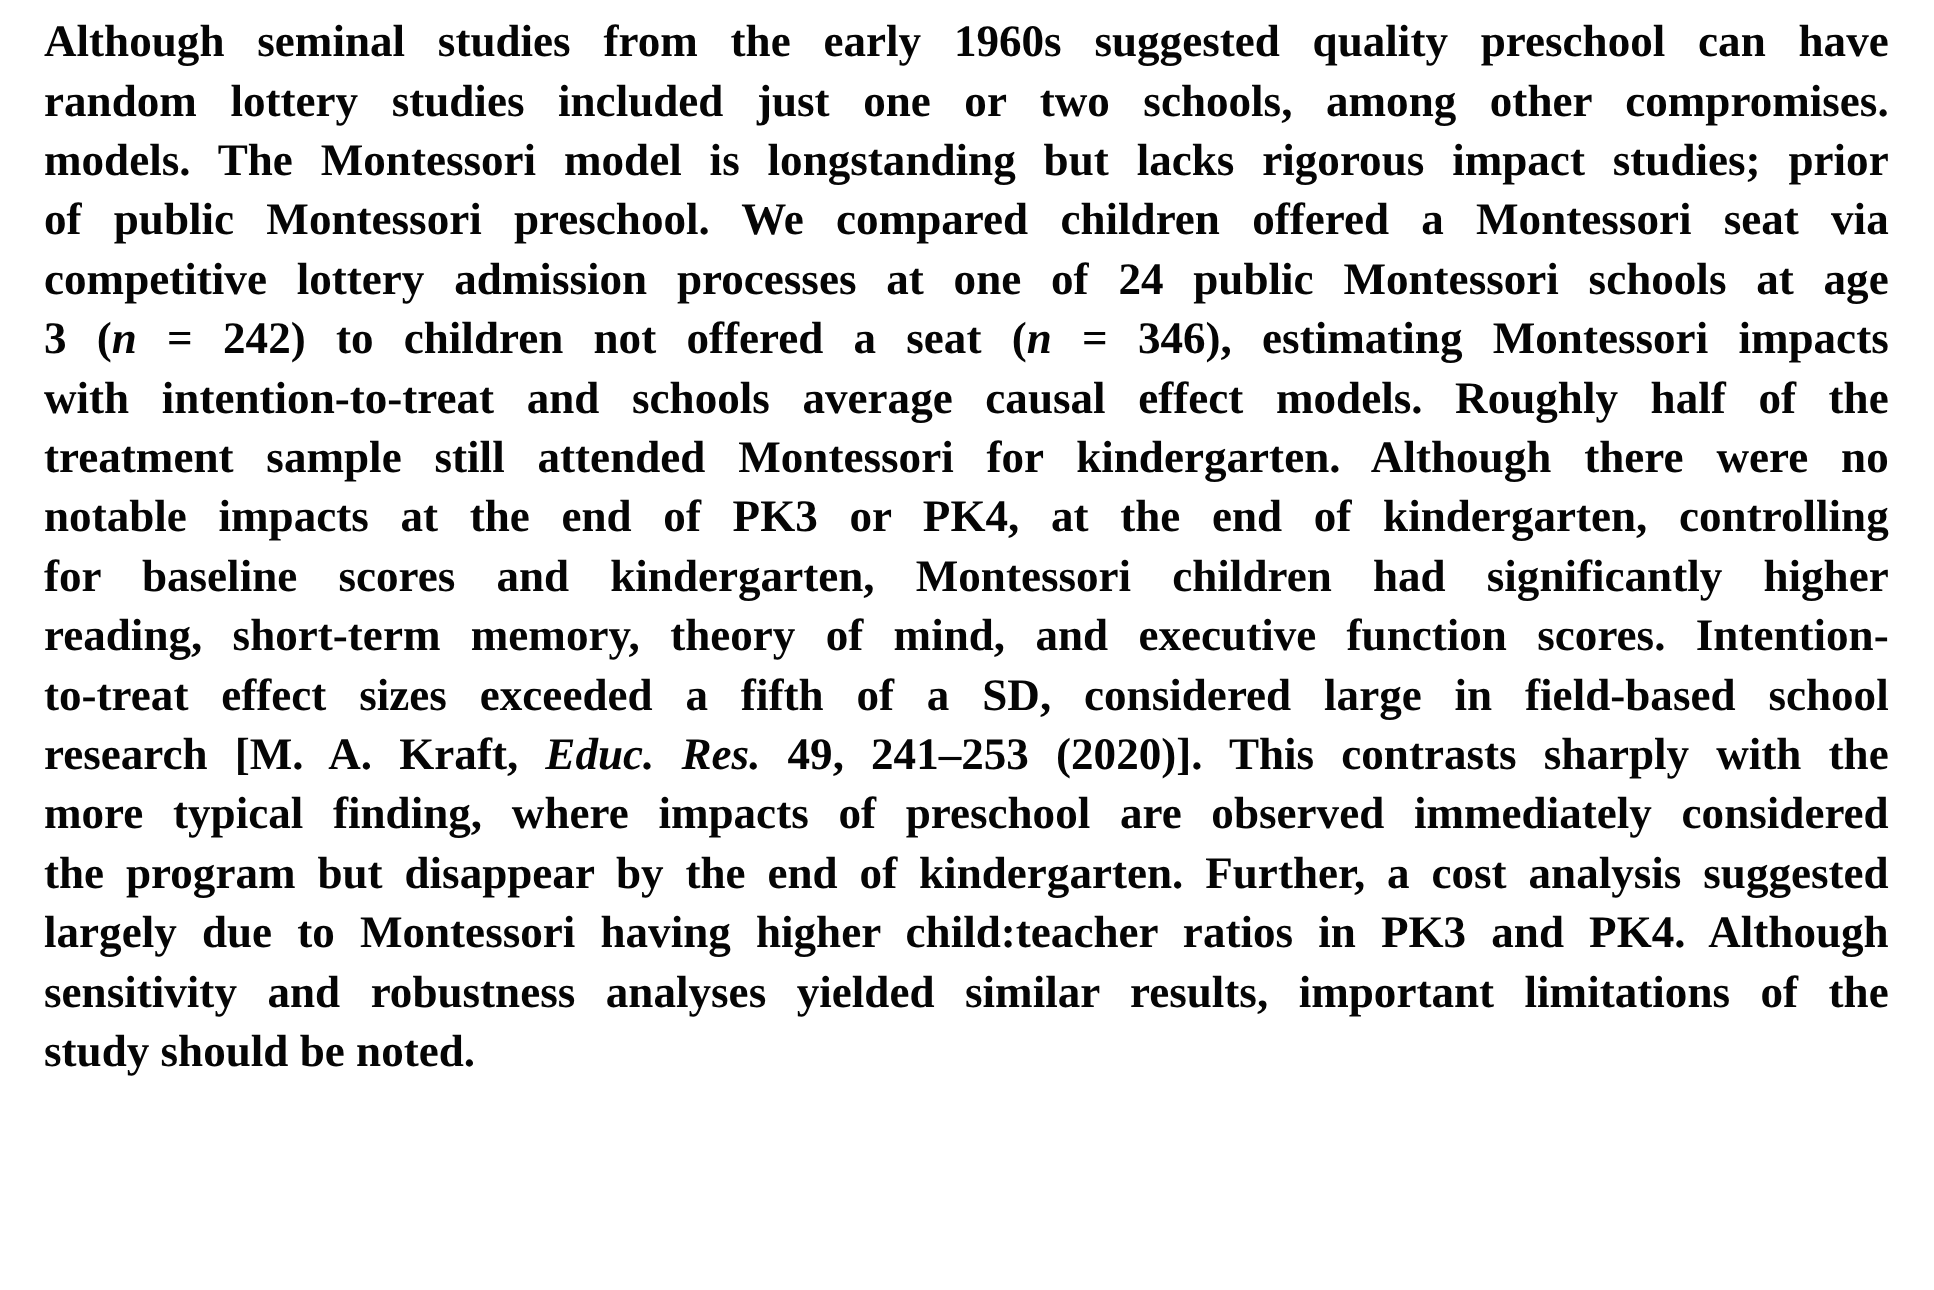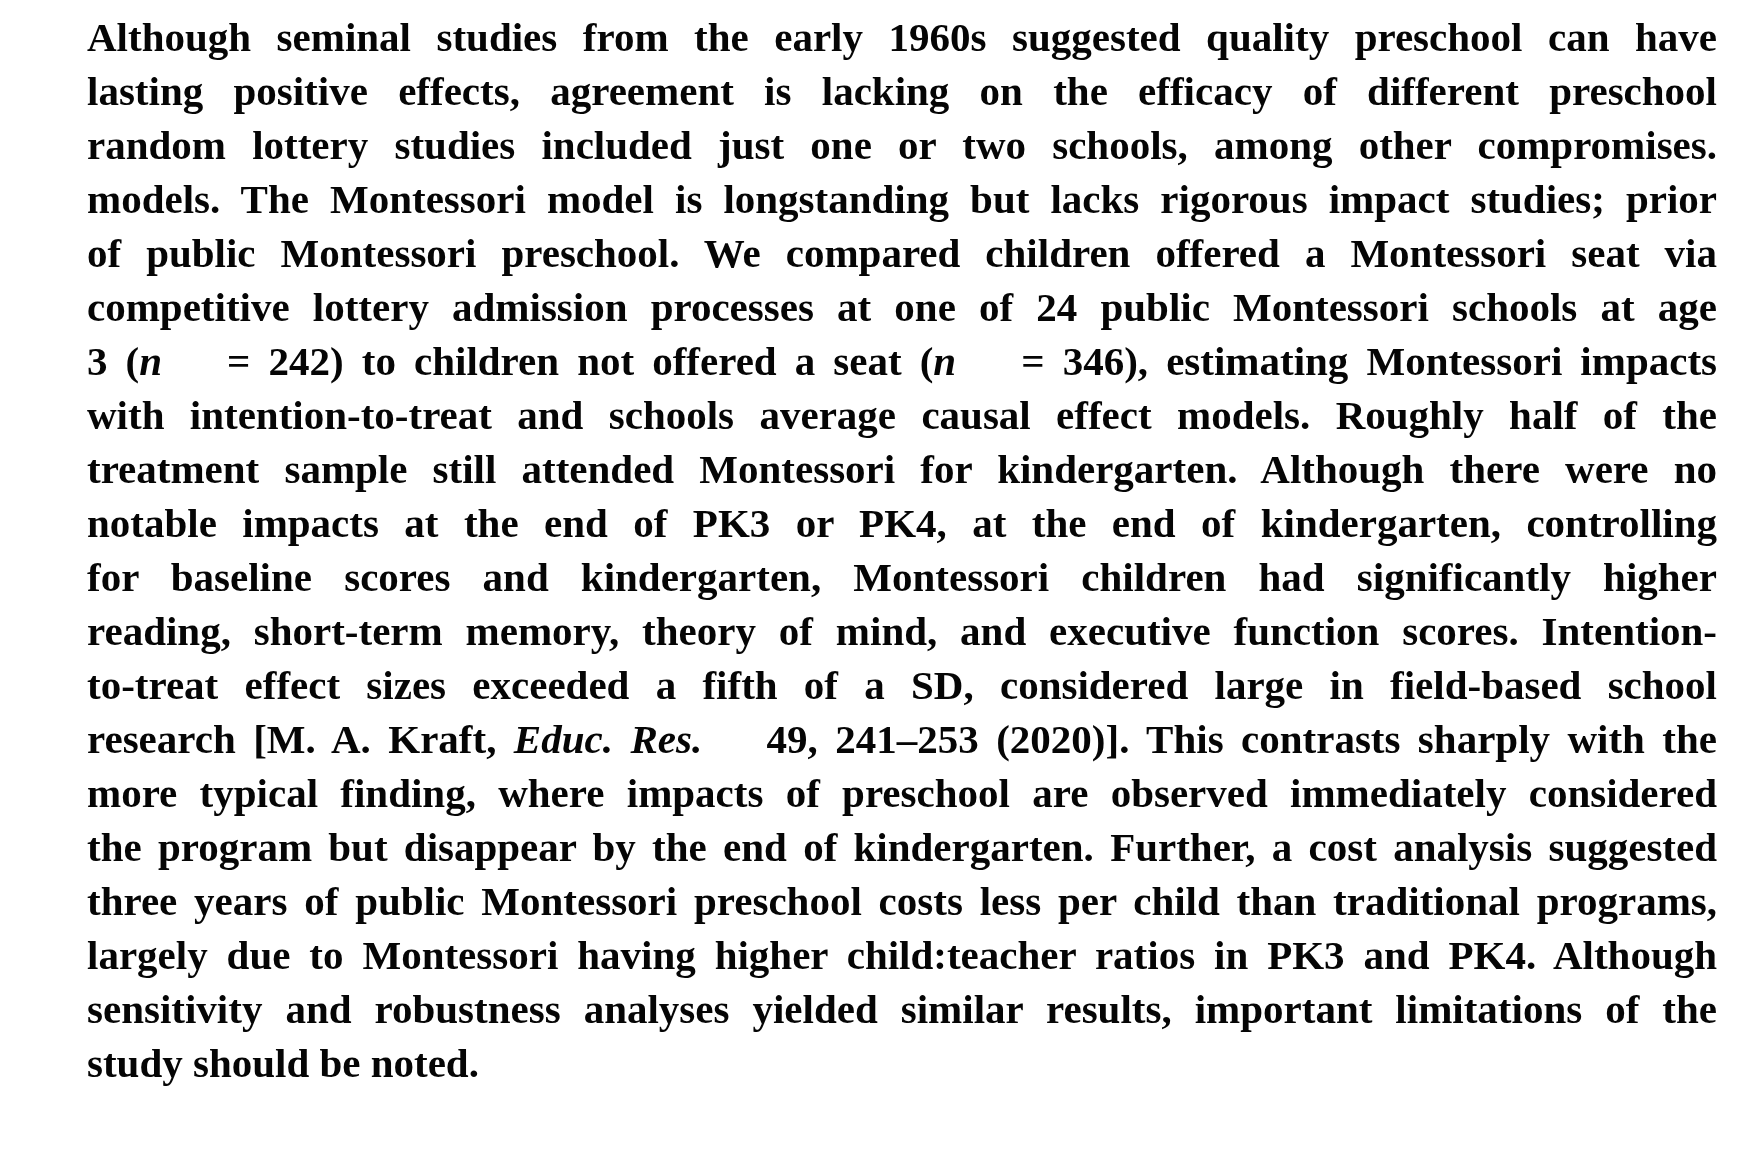--- a/index.html
+++ b/index.html
@@ -21,40 +21,38 @@
     font-weight: 700;
   }
   .line {
     text-align: justify;
     text-align-last: justify;
     white-space: normal;
   }
   .line:last-child {
     text-align-last: left;
   }
-  .seg-normal { font-style: normal; margin-left: 47px; }
+  .seg-normal { font-style: normal; }
   .seg-italic { font-style: italic; }
 </style>
 </head>
 <body>
 
 <div class="abstract">
 <div class="line"><span class="seg-normal">Although seminal studies from the early 1960s suggested quality preschool can have</span></div>
-    <div class="line"><span class="seg-normal">lasting positive effects, agreement is lacking on the efficacy of different preschool</span></div>
     <div class="line"><span class="seg-normal">random lottery studies included just one or two schools, among other compromises.</span></div>
     <div class="line"><span class="seg-normal">models. The Montessori model is longstanding but lacks rigorous impact studies; prior</span></div>
     <div class="line"><span class="seg-normal">of public Montessori preschool. We compared children offered a Montessori seat via</span></div>
     <div class="line"><span class="seg-normal">competitive lottery admission processes at one of 24 public Montessori schools at age</span></div>
     <div class="line"><span class="seg-normal">3 (</span><span class="seg-italic">n</span><span class="seg-normal"> = 242) to children not offered a seat (</span><span class="seg-italic">n</span><span class="seg-normal"> = 346), estimating Montessori impacts</span></div>
     <div class="line"><span class="seg-normal">with intention-to-treat and schools average causal effect models. Roughly half of the</span></div>
     <div class="line"><span class="seg-normal">treatment sample still attended Montessori for kindergarten. Although there were no</span></div>
     <div class="line"><span class="seg-normal">notable impacts at the end of PK3 or PK4, at the end of kindergarten, controlling</span></div>
     <div class="line"><span class="seg-normal">for baseline scores and kindergarten, Montessori children had significantly higher</span></div>
     <div class="line"><span class="seg-normal">reading, short-term memory, theory of mind, and executive function scores. Intention-</span></div>
     <div class="line"><span class="seg-normal">to-treat effect sizes exceeded a fifth of a SD, considered large in field-based school</span></div>
     <div class="line"><span class="seg-normal">research [M. A. Kraft, </span><span class="seg-italic">Educ. Res.</span><span class="seg-normal"> 49, 241–253 (2020)]. This contrasts sharply with the</span></div>
     <div class="line"><span class="seg-normal">more typical finding, where impacts of preschool are observed immediately considered</span></div>
     <div class="line"><span class="seg-normal">the program but disappear by the end of kindergarten. Further, a cost analysis suggested</span></div>
-    <div class="line"><span class="seg-normal">three years of public Montessori preschool costs less per child than traditional programs,</span></div>
     <div class="line"><span class="seg-normal">largely due to Montessori having higher child:teacher ratios in PK3 and PK4. Although</span></div>
     <div class="line"><span class="seg-normal">sensitivity and robustness analyses yielded similar results, important limitations of the</span></div>
     <div class="line"><span class="seg-normal">study should be noted.</span></div>
   </div>
 
 </body></html>

